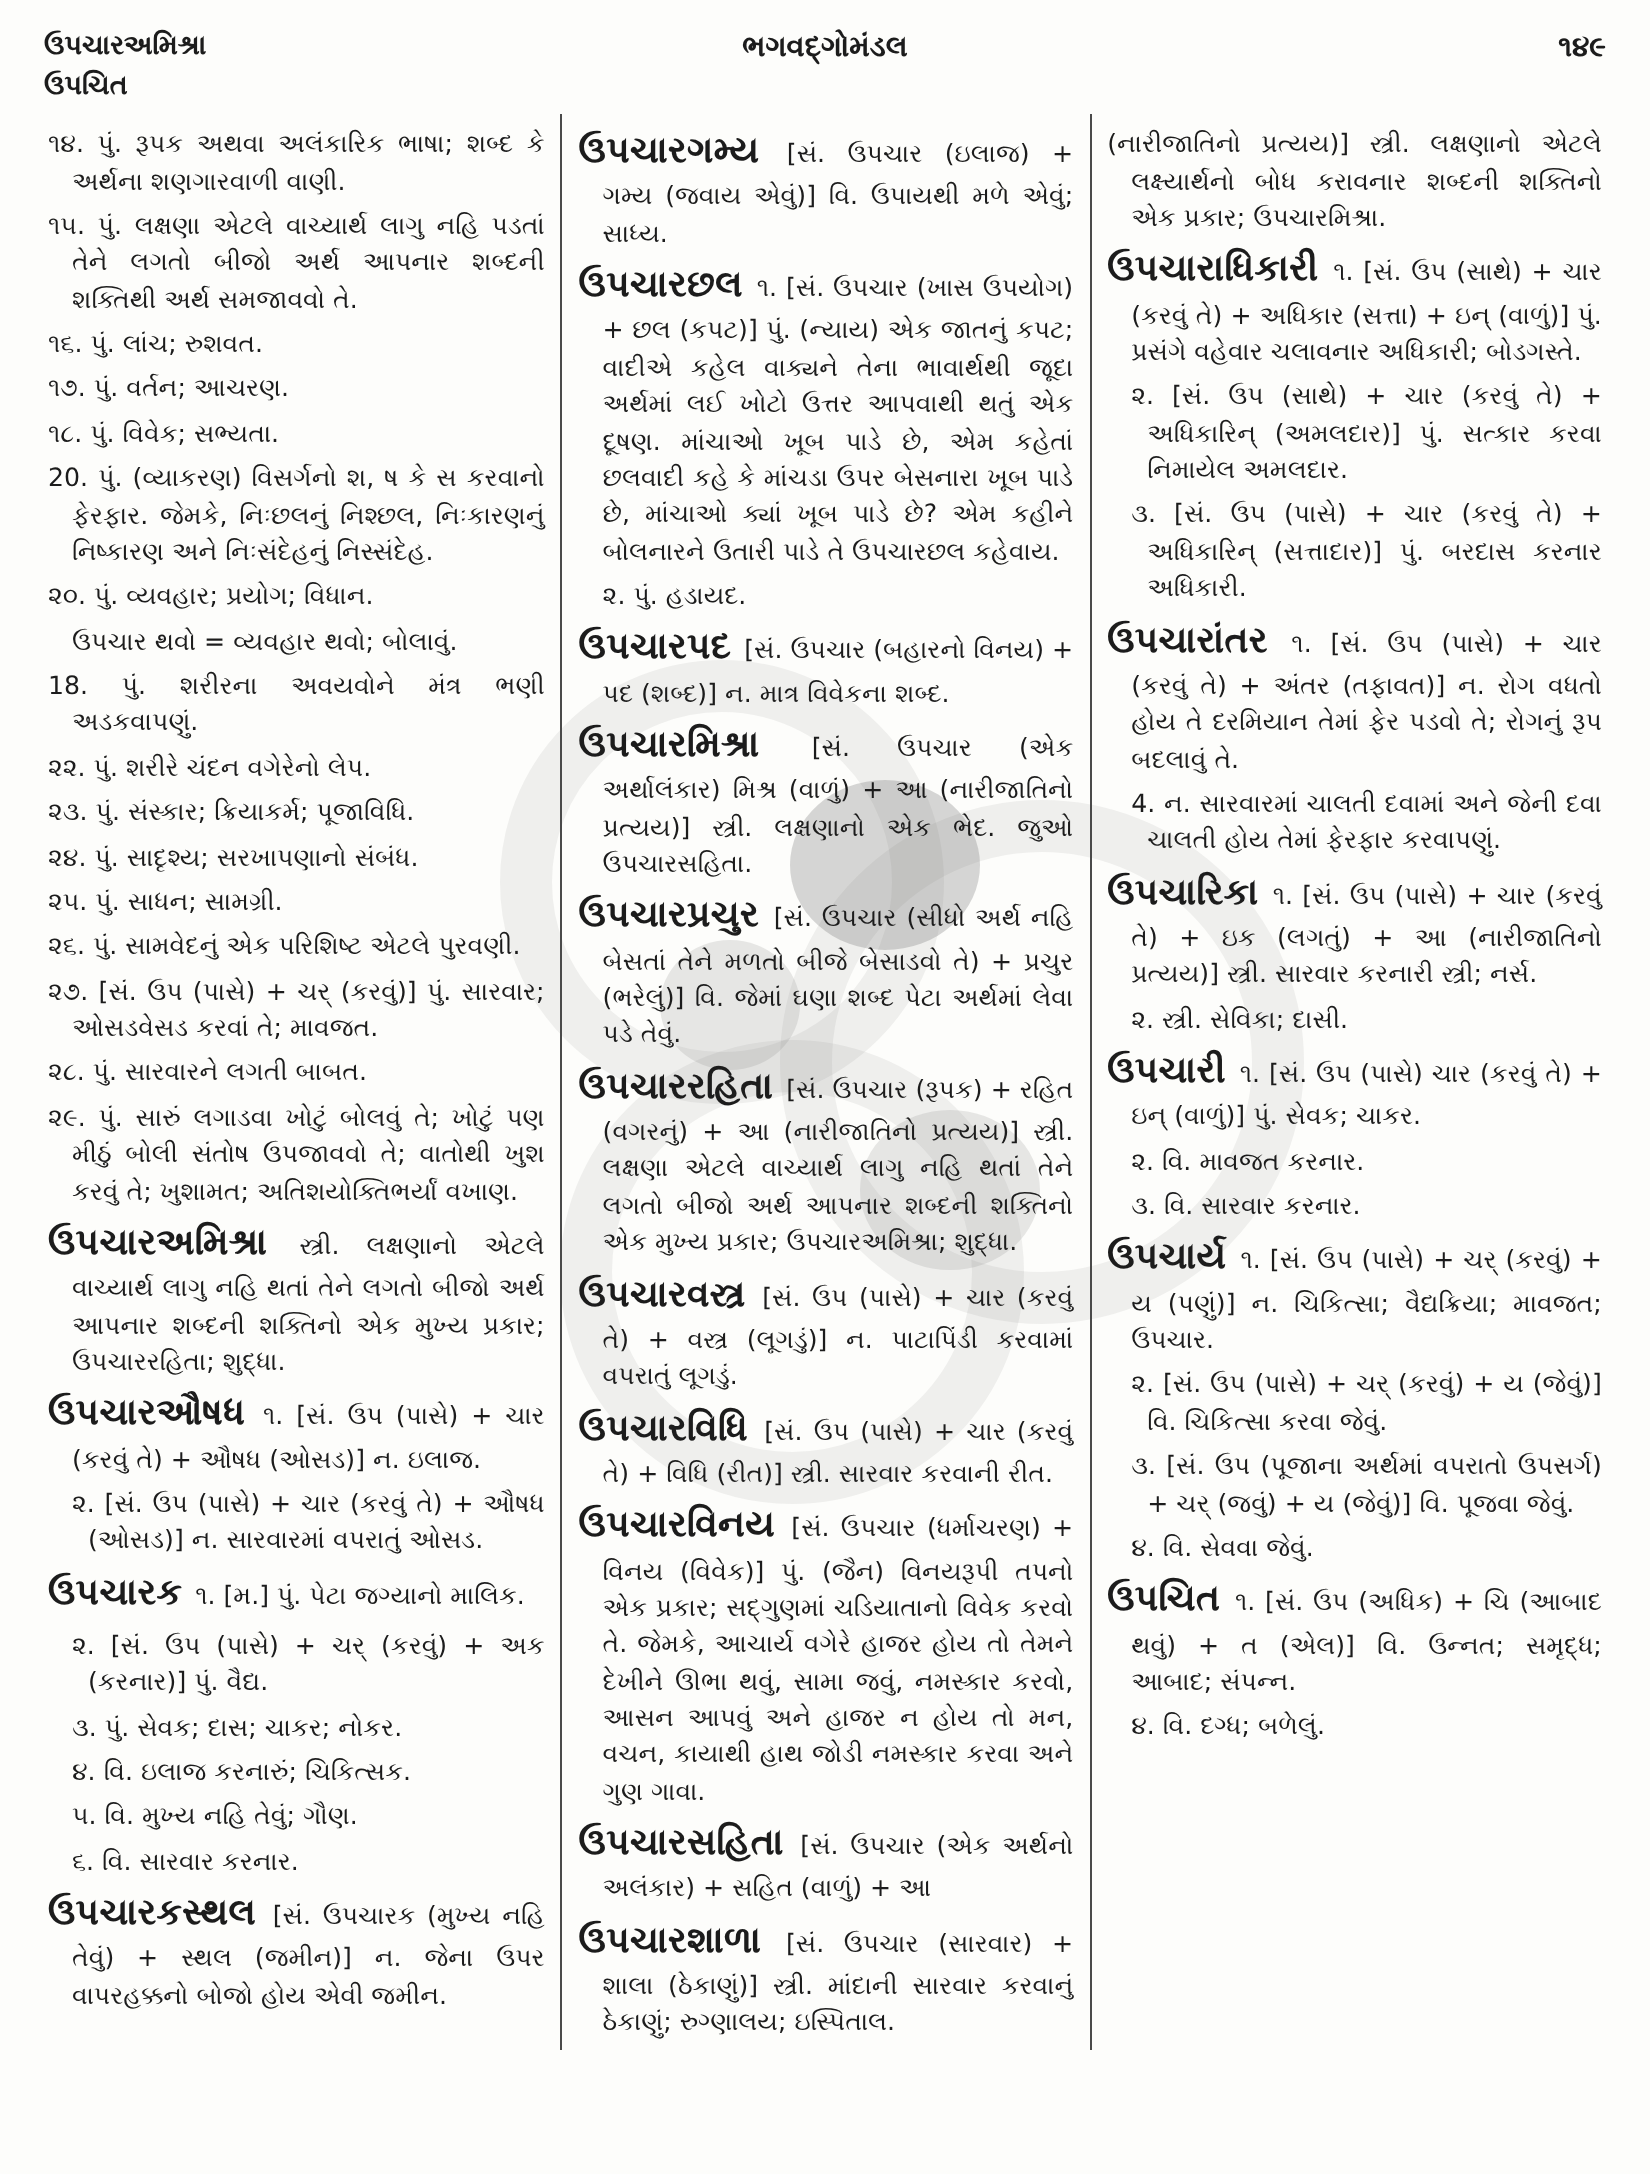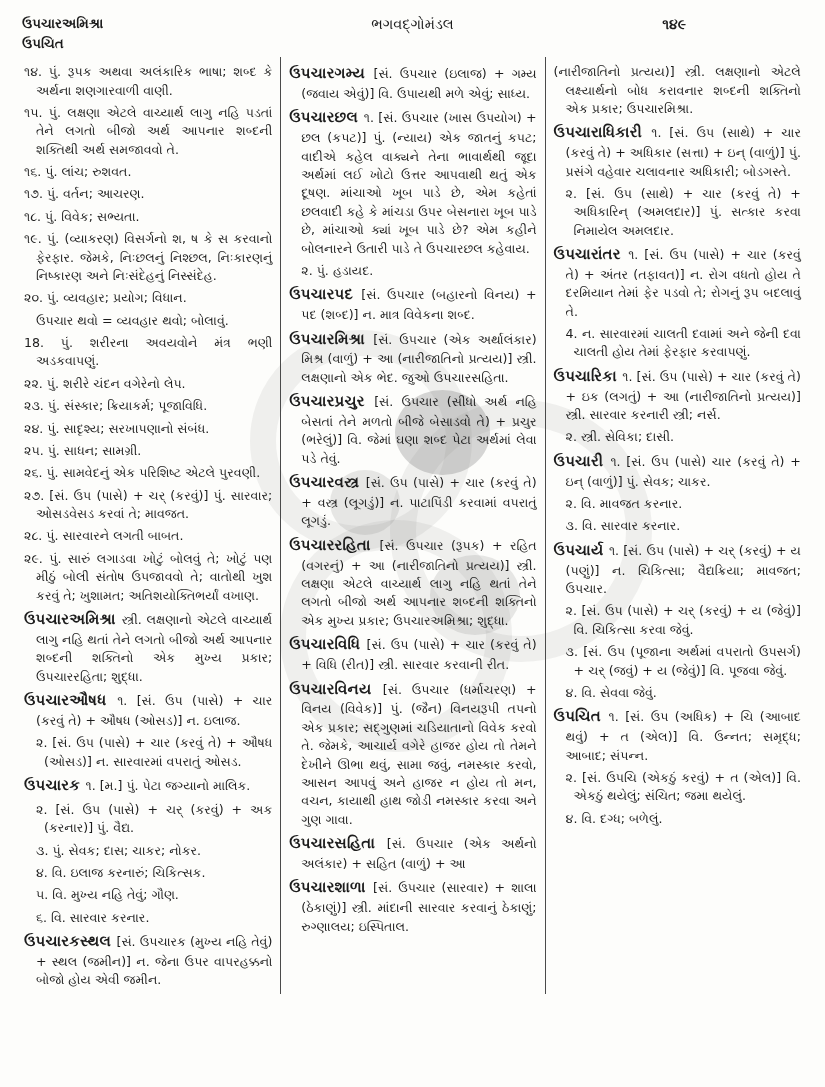--- a/index.html
+++ b/index.html
@@ -16,22 +16,22 @@
     width:801px;height:1075px;
     margin:6px auto 0 auto;
     z-index:2;
   }
   .header{
     display:flex;
     align-items:flex-start;
     padding:8px 10px 2px 10px;
   }
   .header-left{width:33%;font-weight:bold;font-size:13.5px;line-height:1.45;}
-  .header-center{width:34%;text-align:center;font-weight:normal;font-size:14.5px;padding-top:2px;}
-  .header-right{width:33%;text-align:center;font-weight:bold;font-size:14px;padding-top:2px;}
+  .header-center{width:34%;text-align:center;font-weight:bold;font-size:14.5px;padding-top:2px;}
+  .header-right{width:33%;text-align:right;font-weight:bold;font-size:14px;padding-top:2px;}
   .columns{
     display:flex;
     align-items:stretch;
     padding:2px 4px 0 4px;
   }
   .col{
     width:33.33%;
     padding:2px 8px 0 8px;
     box-sizing:border-box;
   }
@@ -43,21 +43,21 @@
     text-align:justify;
     padding-left:12px;
     text-indent:-12px;
   }
   p.entry.sub{
     padding-left:20px;
     text-indent:-8px;
   }
   .headword{
     font-weight:bold;
-    font-size:15px;
+    font-size:18px;
     letter-spacing:0.2px;
   }
   
   .watermark{position:absolute;z-index:1;pointer-events:none;}
   .wm-ring{
     position:absolute;border-radius:50%;
     border:26px solid rgba(120,120,120,0.10);
   }
   .wm-blob{
     position:absolute;border-radius:50%;
@@ -91,21 +91,21 @@
     <div class="header-right">૧૪૯</div>
   </div>
 
   <div class="columns">
     <div class="col">
         <p class="entry">૧૪. પું. રૂપક અથવા અલંકારિક ભાષા; શબ્દ કે અર્થના શણગારવાળી વાણી.</p>
         <p class="entry">૧૫. પું. લક્ષણા એટલે વાચ્યાર્થ લાગુ નહિ પડતાં તેને લગતો બીજો અર્થ આપનાર શબ્દની શક્તિથી અર્થ સમજાવવો તે.</p>
         <p class="entry">૧૬. પું. લાંચ; રુશવત.</p>
         <p class="entry">૧૭. પું. વર્તન; આચરણ.</p>
         <p class="entry">૧૮. પું. વિવેક; સભ્યતા.</p>
-        <p class="entry">૧૯. પું. (વ્યાકરણ) વિસર્ગનો શ, ષ કે સ કરવાનો ફેરફાર. જેમકે, નિઃછલનું નિશ્છલ, નિઃકારણનું નિષ્કારણ અને નિઃસંદેહનું નિસ્સંદેહ.</p>
+        <p class="entry">20. પું. (વ્યાકરણ) વિસર્ગનો શ, ષ કે સ કરવાનો ફેરફાર. જેમકે, નિઃછલનું નિશ્છલ, નિઃકારણનું નિષ્કારણ અને નિઃસંદેહનું નિસ્સંદેહ.</p>
         <p class="entry">૨૦. પું. વ્યવહાર; પ્રયોગ; વિધાન.</p>
         <p class="entry sub">ઉપચાર થવો = વ્યવહાર થવો; બોલાવું.</p>
         <p class="entry">18. પું. શરીરના અવયવોને મંત્ર ભણી અડકવાપણું.</p>
         <p class="entry">૨૨. પું. શરીરે ચંદન વગેરેનો લેપ.</p>
         <p class="entry">૨૩. પું. સંસ્કાર; ક્રિયાકર્મ; પૂજાવિધિ.</p>
         <p class="entry">૨૪. પું. સાદૃશ્ય; સરખાપણાનો સંબંધ.</p>
         <p class="entry">૨૫. પું. સાધન; સામગ્રી.</p>
         <p class="entry">૨૬. પું. સામવેદનું એક પરિશિષ્ટ એટલે પુરવણી.</p>
         <p class="entry">૨૭. [સં. ઉપ (પાસે) + ચર્ (કરવું)] પું. સારવાર; ઓસડવેસડ કરવાં તે; માવજત.</p>
         <p class="entry">૨૮. પું. સારવારને લગતી બાબત.</p>
@@ -121,41 +121,41 @@
         <p class="entry sub">૬. વિ. સારવાર કરનાર.</p>
         <p class="entry"><span class="headword">ઉપચારકસ્થલ </span>[સં. ઉપચારક (મુખ્ય નહિ તેવું) + સ્થલ (જમીન)] ન. જેના ઉપર વાપરહક્કનો બોજો હોય એવી જમીન.</p>
       </div>
     <div class="col">
         <p class="entry"><span class="headword">ઉપચારગમ્ય </span>[સં. ઉપચાર (ઇલાજ) + ગમ્ય (જવાય એવું)] વિ. ઉપાયથી મળે એવું; સાધ્ય.</p>
         <p class="entry"><span class="headword">ઉપચારછલ </span>૧. [સં. ઉપચાર (ખાસ ઉપયોગ) + છલ (કપટ)] પું. (ન્યાય) એક જાતનું કપટ; વાદીએ કહેલ વાક્યને તેના ભાવાર્થથી જૂદા અર્થમાં લઈ ખોટો ઉત્તર આપવાથી થતું એક દૂષણ. માંચાઓ ખૂબ પાડે છે, એમ કહેતાં છલવાદી કહે કે માંચડા ઉપર બેસનારા ખૂબ પાડે છે, માંચાઓ ક્યાં ખૂબ પાડે છે? એમ કહીને બોલનારને ઉતારી પાડે તે ઉપચારછલ કહેવાય.</p>
         <p class="entry sub">૨. પું. હડાયદ.</p>
         <p class="entry"><span class="headword">ઉપચારપદ </span>[સં. ઉપચાર (બહારનો વિનય) + પદ (શબ્દ)] ન. માત્ર વિવેકના શબ્દ.</p>
         <p class="entry"><span class="headword">ઉપચારમિશ્રા </span>[સં. ઉપચાર (એક અર્થાલંકાર) મિશ્ર (વાળું) + આ (નારીજાતિનો પ્રત્યય)] સ્ત્રી. લક્ષણાનો એક ભેદ. જુઓ ઉપચારસહિતા.</p>
         <p class="entry"><span class="headword">ઉપચારપ્રચુર </span>[સં. ઉપચાર (સીધો અર્થ નહિ બેસતાં તેને મળતો બીજે બેસાડવો તે) + પ્રચુર (ભરેલું)] વિ. જેમાં ઘણા શબ્દ પેટા અર્થમાં લેવા પડે તેવું.</p>
+        <p class="entry"><span class="headword">ઉપચારરહિતા </span>[સં. ઉપચાર (રૂપક) + રહિત (વગરનું) + આ (નારીજાતિનો પ્રત્યય)] સ્ત્રી. લક્ષણા એટલે વાચ્યાર્થ લાગુ નહિ થતાં તેને લગતો બીજો અર્થ આપનાર શબ્દની શક્તિનો એક મુખ્ય પ્રકાર; ઉપચારઅમિશ્રા; શુદ્ધા.</p>
         <p class="entry"><span class="headword">ઉપચારવસ્ત્ર </span>[સં. ઉપ (પાસે) + ચાર (કરવું તે) + વસ્ત્ર (લૂગડું)] ન. પાટાપિંડી કરવામાં વપરાતું લૂગડું.</p>
-        <p class="entry"><span class="headword">ઉપચારરહિતા </span>[સં. ઉપચાર (રૂપક) + રહિત (વગરનું) + આ (નારીજાતિનો પ્રત્યય)] સ્ત્રી. લક્ષણા એટલે વાચ્યાર્થ લાગુ નહિ થતાં તેને લગતો બીજો અર્થ આપનાર શબ્દની શક્તિનો એક મુખ્ય પ્રકાર; ઉપચારઅમિશ્રા; શુદ્ધા.</p>
         <p class="entry"><span class="headword">ઉપચારવિધિ </span>[સં. ઉપ (પાસે) + ચાર (કરવું તે) + વિધિ (રીત)] સ્ત્રી. સારવાર કરવાની રીત.</p>
         <p class="entry"><span class="headword">ઉપચારવિનય </span>[સં. ઉપચાર (ધર્માચરણ) + વિનય (વિવેક)] પું. (જૈન) વિનયરૂપી તપનો એક પ્રકાર; સદ્ગુણમાં ચડિયાતાનો વિવેક કરવો તે. જેમકે, આચાર્ય વગેરે હાજર હોય તો તેમને દેખીને ઊભા થવું, સામા જવું, નમસ્કાર કરવો, આસન આપવું અને હાજર ન હોય તો મન, વચન, કાયાથી હાથ જોડી નમસ્કાર કરવા અને ગુણ ગાવા.</p>
         <p class="entry"><span class="headword">ઉપચારસહિતા </span>[સં. ઉપચાર (એક અર્થનો અલંકાર) + સહિત (વાળું) + આ</p>
         <p class="entry"><span class="headword">ઉપચારશાળા </span>[સં. ઉપચાર (સારવાર) + શાલા (ઠેકાણું)] સ્ત્રી. માંદાની સારવાર કરવાનું ઠેકાણું; રુગ્ણાલય; ઇસ્પિતાલ.</p>
       </div>
     <div class="col">
         <p class="entry">(નારીજાતિનો પ્રત્યય)] સ્ત્રી. લક્ષણાનો એટલે લક્ષ્યાર્થનો બોધ કરાવનાર શબ્દની શક્તિનો એક પ્રકાર; ઉપચારમિશ્રા.</p>
         <p class="entry"><span class="headword">ઉપચારાધિકારી </span>૧. [સં. ઉપ (સાથે) + ચાર (કરવું તે) + અધિકાર (સત્તા) + ઇન્ (વાળું)] પું. પ્રસંગે વહેવાર ચલાવનાર અધિકારી; બોડગસ્તે.</p>
         <p class="entry sub">૨. [સં. ઉપ (સાથે) + ચાર (કરવું તે) + અધિકારિન્ (અમલદાર)] પું. સત્કાર કરવા નિમાયેલ અમલદાર.</p>
+        <p class="entry sub">૩. [સં. ઉપ (પાસે) + ચાર (કરવું તે) + અધિકારિન્ (સત્તાદાર)] પું. બરદાસ કરનાર અધિકારી.</p>
         <p class="entry"><span class="headword">ઉપચારાંતર </span>૧. [સં. ઉપ (પાસે) + ચાર (કરવું તે) + અંતર (તફાવત)] ન. રોગ વધતો હોય તે દરમિયાન તેમાં ફેર પડવો તે; રોગનું રૂપ બદલાવું તે.</p>
         <p class="entry sub">4. ન. સારવારમાં ચાલતી દવામાં અને જેની દવા ચાલતી હોય તેમાં ફેરફાર કરવાપણું.</p>
         <p class="entry"><span class="headword">ઉપચારિકા </span>૧. [સં. ઉપ (પાસે) + ચાર (કરવું તે) + ઇક (લગતું) + આ (નારીજાતિનો પ્રત્યય)] સ્ત્રી. સારવાર કરનારી સ્ત્રી; નર્સ.</p>
         <p class="entry sub">૨. સ્ત્રી. સેવિકા; દાસી.</p>
         <p class="entry"><span class="headword">ઉપચારી </span>૧. [સં. ઉપ (પાસે) ચાર (કરવું તે) + ઇન્ (વાળું)] પું. સેવક; ચાકર.</p>
         <p class="entry sub">૨. વિ. માવજત કરનાર.</p>
         <p class="entry sub">૩. વિ. સારવાર કરનાર.</p>
         <p class="entry"><span class="headword">ઉપચાર્ય </span>૧. [સં. ઉપ (પાસે) + ચર્ (કરવું) + ય (પણું)] ન. ચિકિત્સા; વૈદ્યક્રિયા; માવજત; ઉપચાર.</p>
         <p class="entry sub">૨. [સં. ઉપ (પાસે) + ચર્ (કરવું) + ય (જેવું)] વિ. ચિકિત્સા કરવા જેવું.</p>
         <p class="entry sub">૩. [સં. ઉપ (પૂજાના અર્થમાં વપરાતો ઉપસર્ગ) + ચર્ (જવું) + ય (જેવું)] વિ. પૂજવા જેવું.</p>
         <p class="entry sub">૪. વિ. સેવવા જેવું.</p>
         <p class="entry"><span class="headword">ઉપચિત </span>૧. [સં. ઉપ (અધિક) + ચિ (આબાદ થવું) + ત (એલ)] વિ. ઉન્નત; સમૃદ્ધ; આબાદ; સંપન્ન.</p>
-        <p class="entry sub">૨. [સં. ઉપચિ (એકઠું કરવું) + ત (એલ)] વિ. એકઠું થયેલું; સંચિત; જમા થયેલું.</p>
         <p class="entry sub">૪. વિ. દગ્ધ; બળેલું.</p>
       </div>
   </div>
 
 </div>
 
 </body></html>

